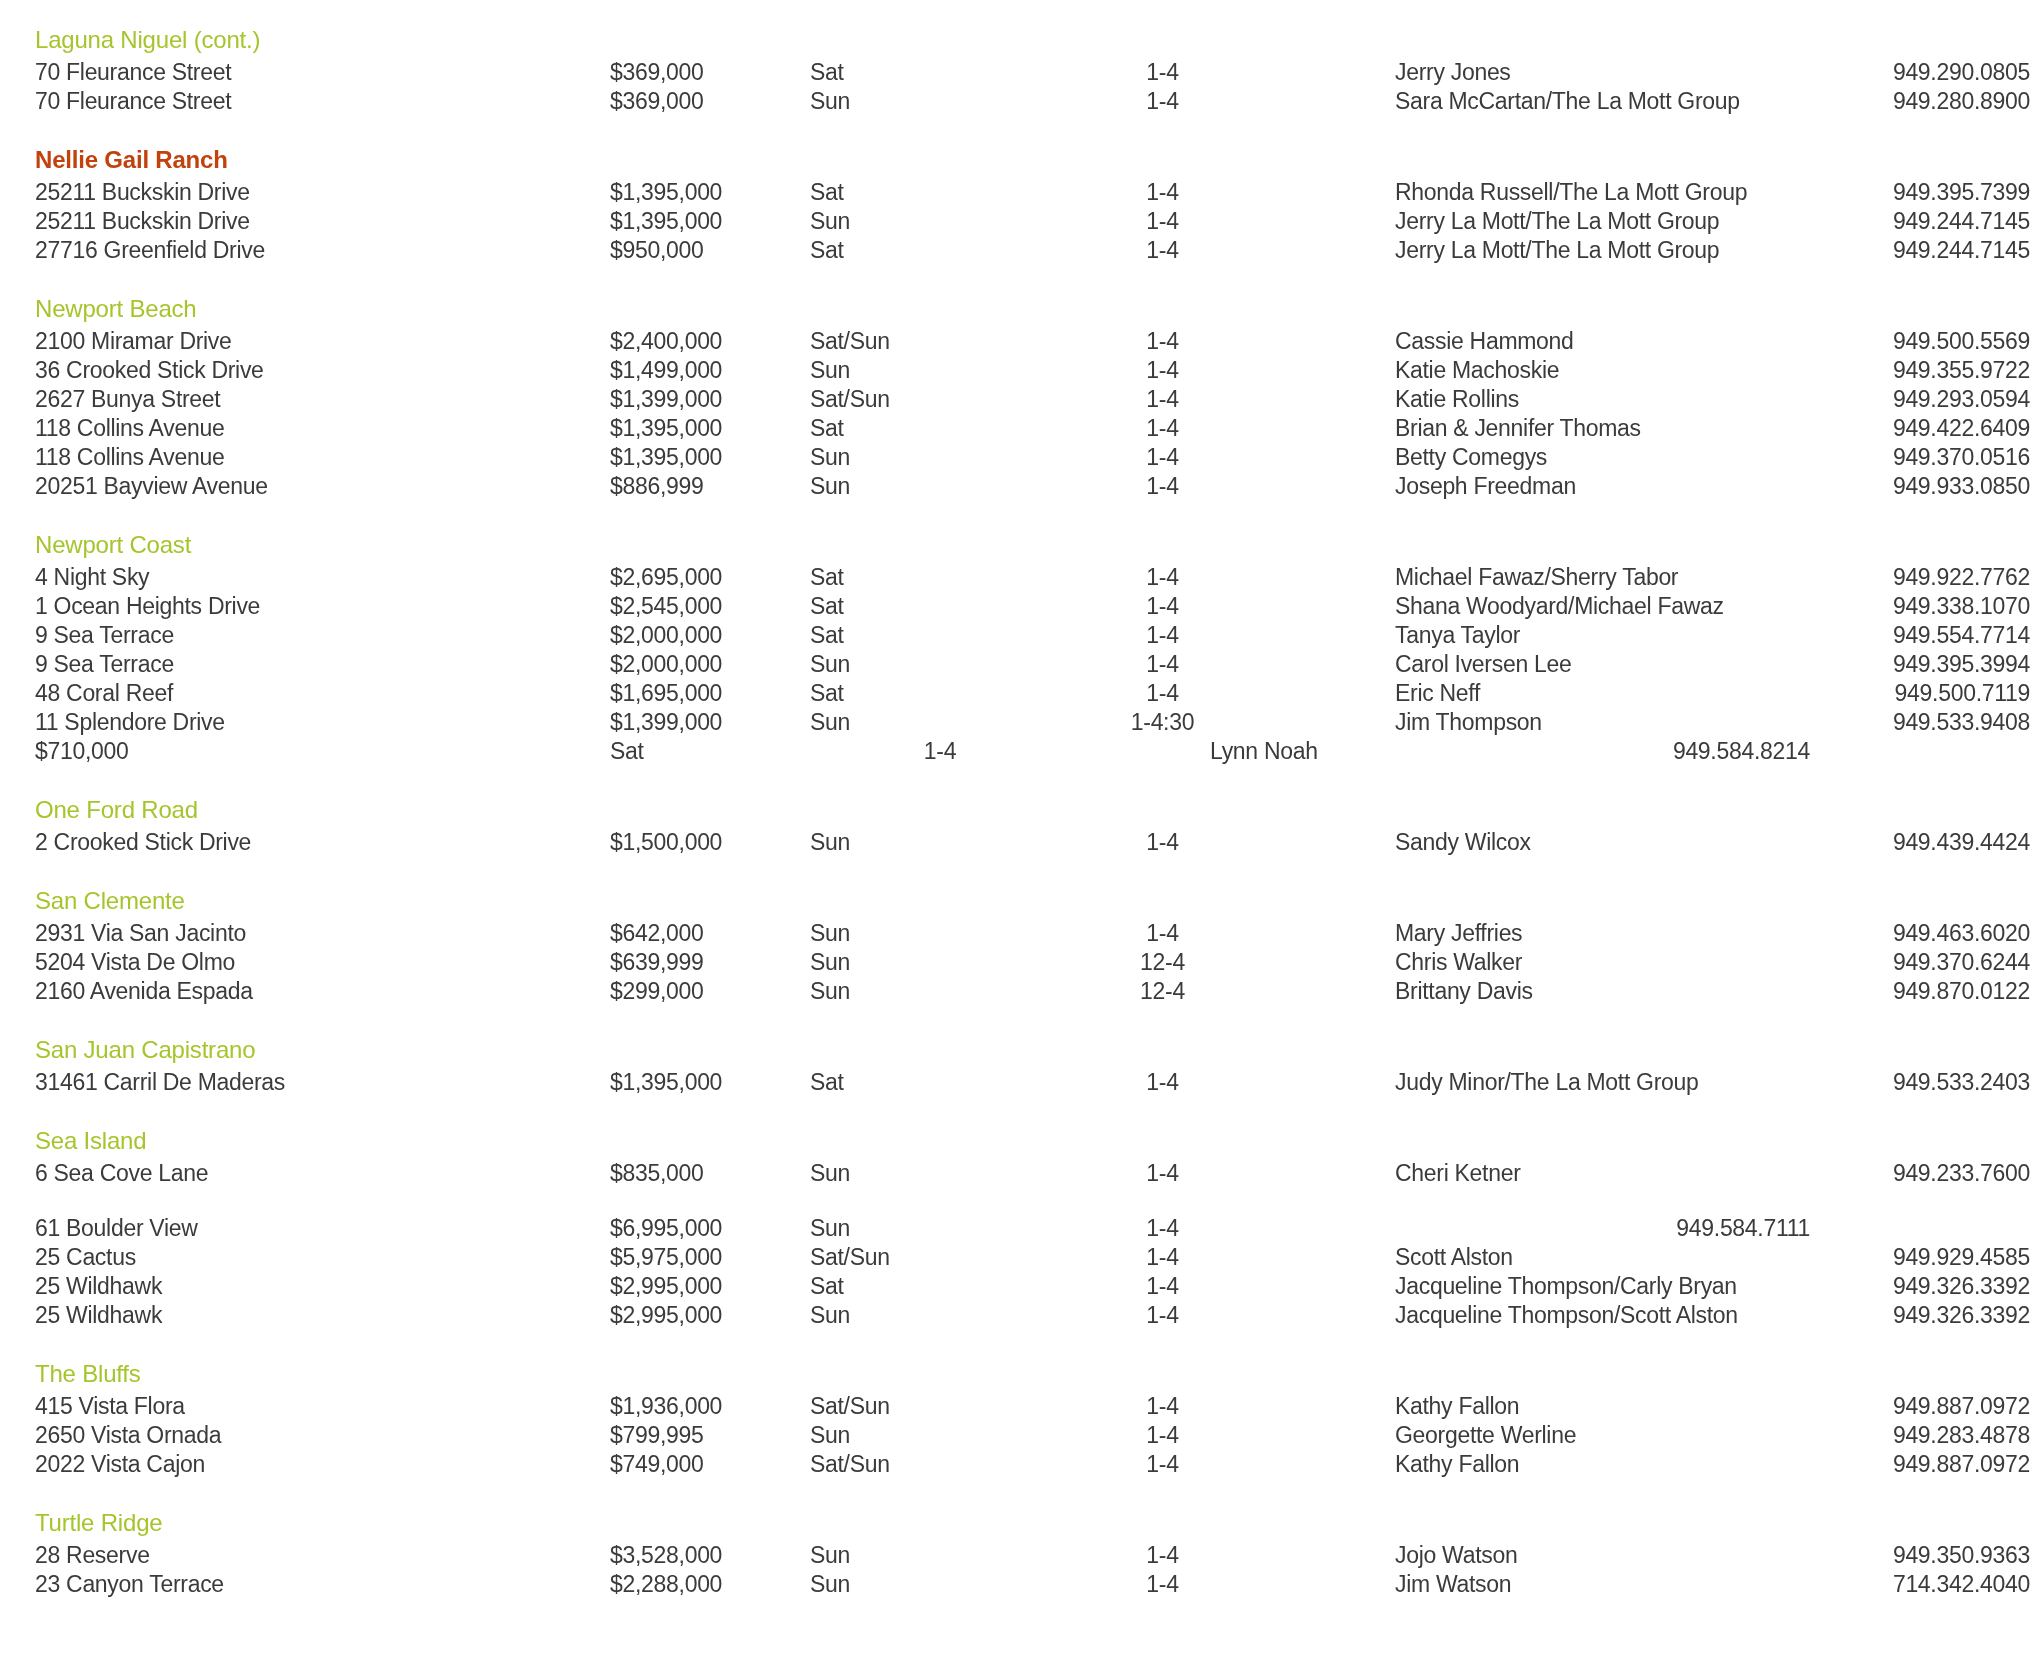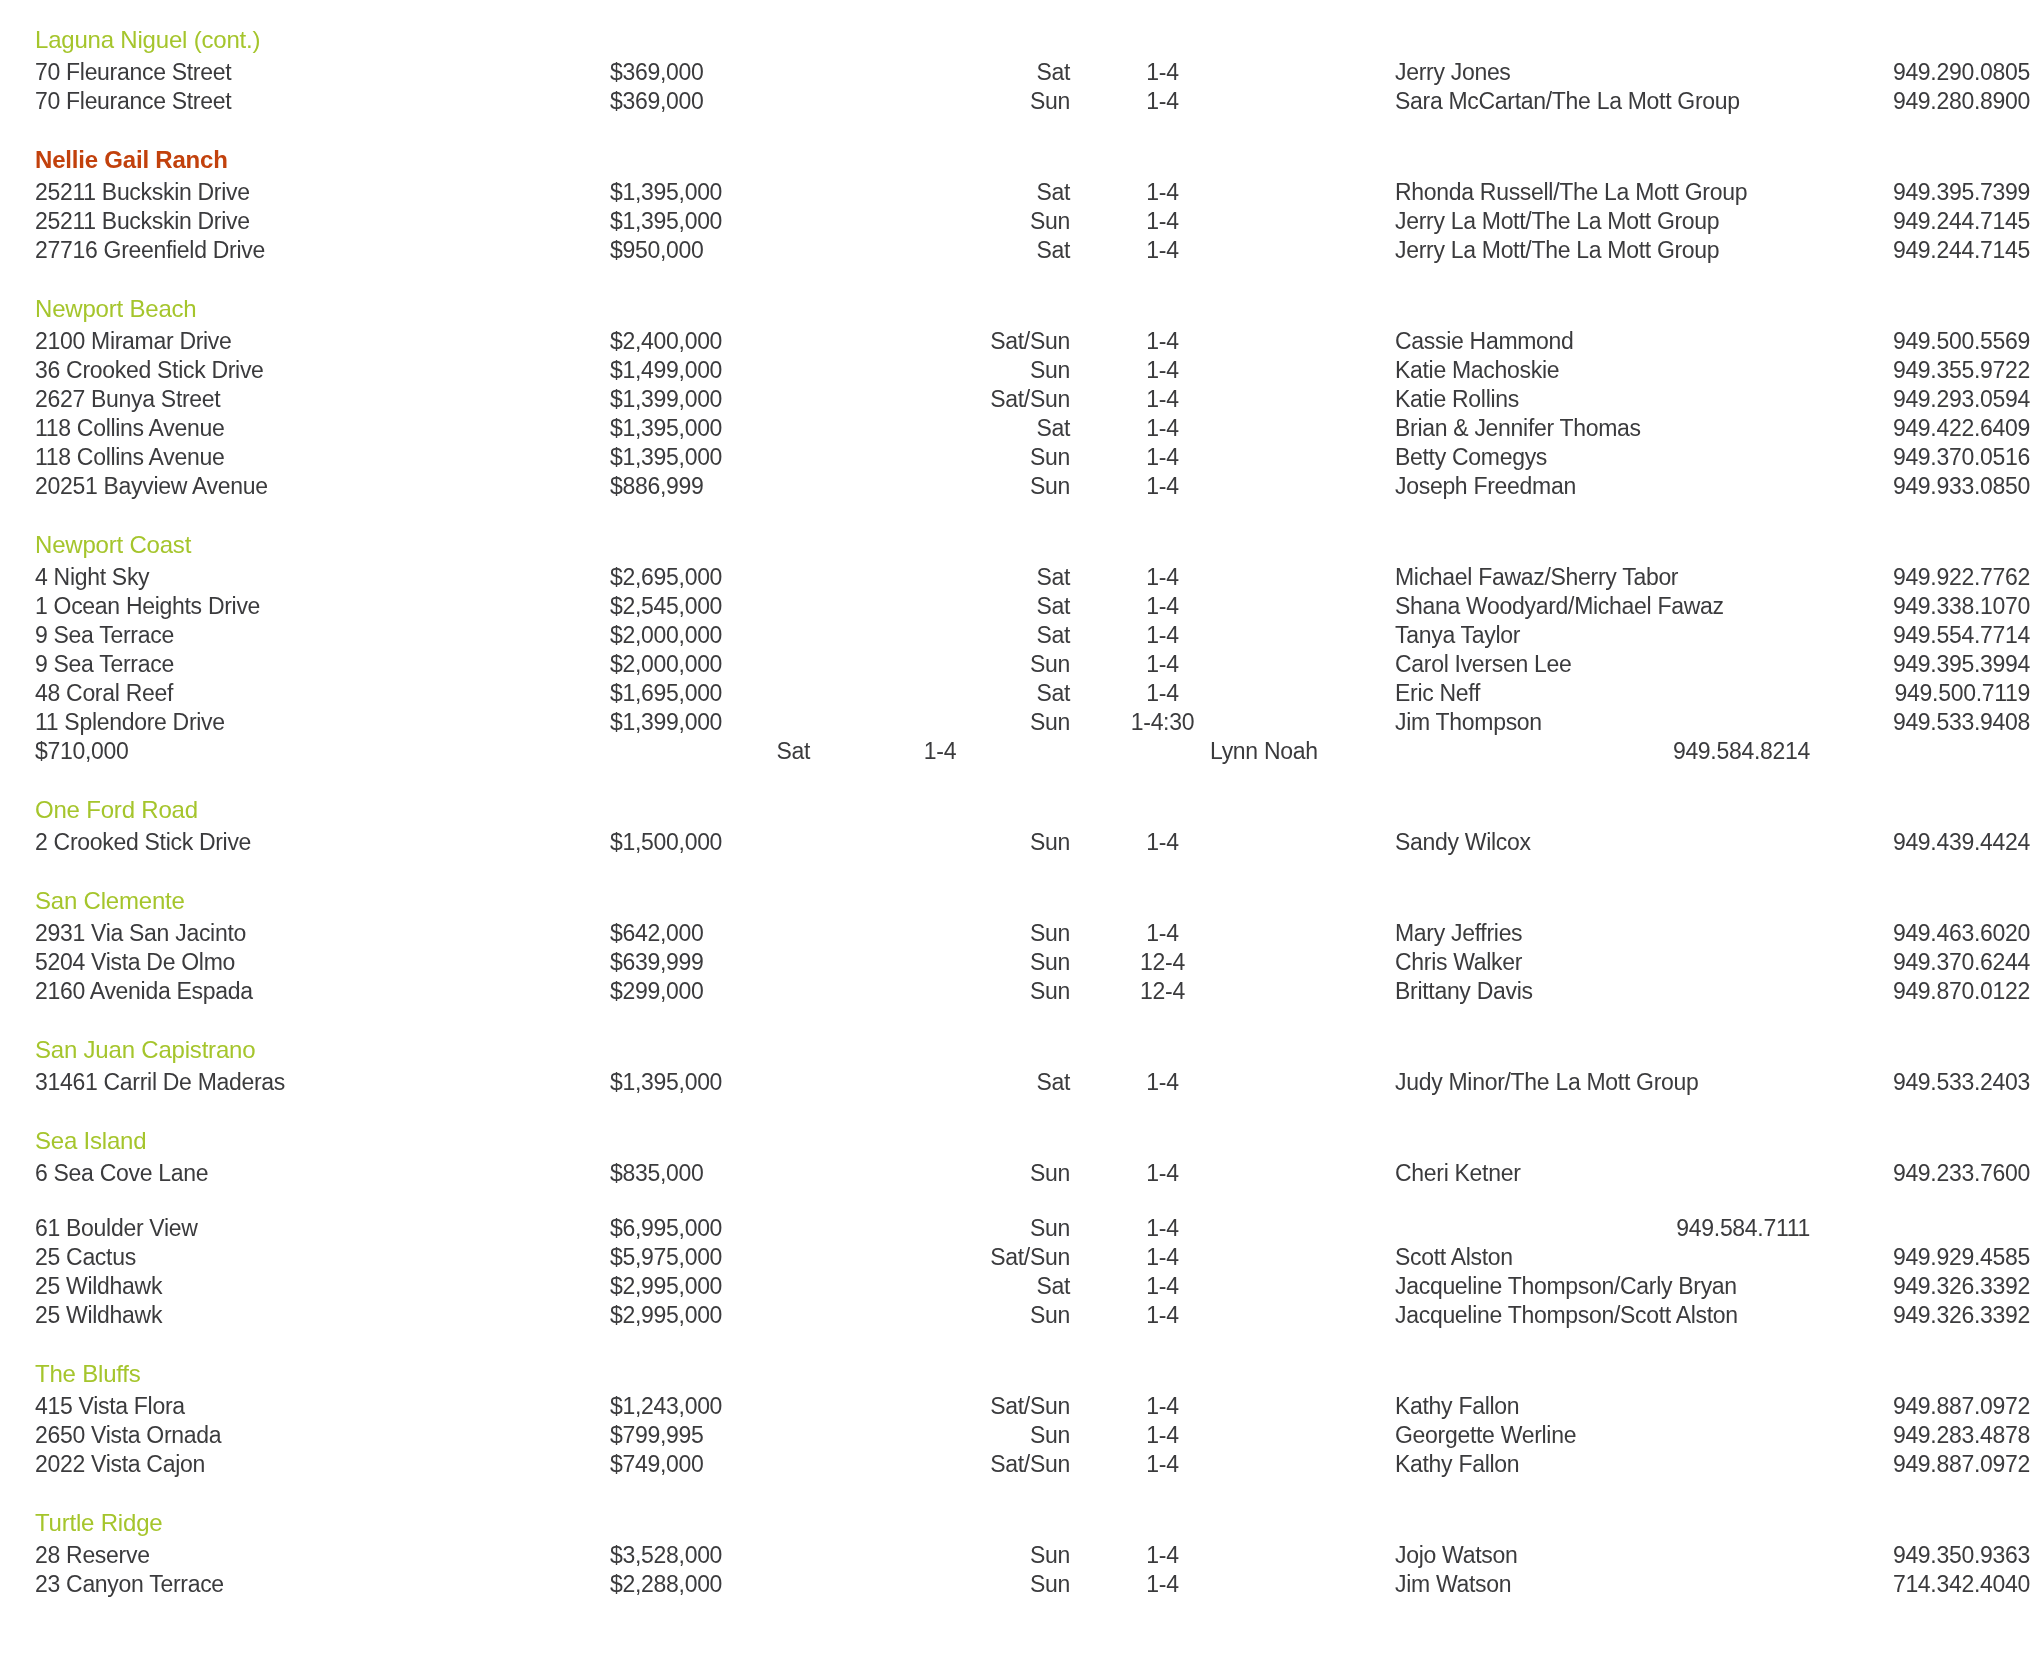--- a/index.html
+++ b/index.html
@@ -32,21 +32,21 @@
   .listing-row {
     display: grid;
     grid-template-columns: 575px 200px 260px 185px 555px 220px;
     font-size: 23px;
     line-height: 29px;
     letter-spacing: -0.3px;
     white-space: nowrap;
   }
   .cell-address { text-align: left; }
   .cell-price   { text-align: left; }
-  .cell-day     { text-align: right; }
+  .cell-day     { text-align: left; }
   .cell-time    { text-align: center; }
   .cell-agent   { text-align: left; padding-left: 140px; }
   .cell-phone   { text-align: right; }
 </style>
 </head>
 <body style="color: rgb(59, 59, 61); background: rgb(255, 255, 255);">
 
 <div id="doc">
   <div class="section">
     <div class="section-title" style="color: rgb(165, 197, 44);">Laguna Niguel (cont.)</div>
@@ -340,21 +340,21 @@
     <div class="cell-phone">949.326.3392</div>
   </div>
 </div>
   </div>
 
   <div class="section">
     <div class="section-title" style="color: rgb(165, 197, 44);">The Bluffs</div>
     <div class="section-rows">
   <div class="listing-row">
     <div class="cell-address">415 Vista Flora</div>
-    <div class="cell-price">$1,243,000</div>
+    <div class="cell-price">$1,936,000</div>
     <div class="cell-day">Sat/Sun</div>
     <div class="cell-time">1-4</div>
     <div class="cell-agent">Kathy Fallon</div>
     <div class="cell-phone">949.887.0972</div>
   </div>
 
   <div class="listing-row">
     <div class="cell-address">2650 Vista Ornada</div>
     <div class="cell-price">$799,995</div>
     <div class="cell-day">Sun</div>

